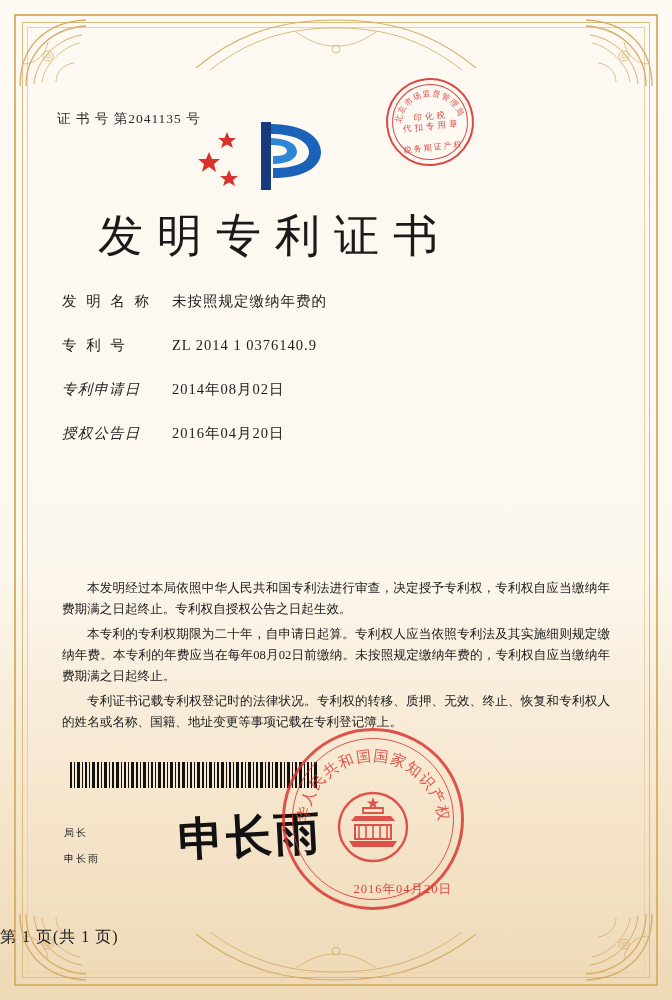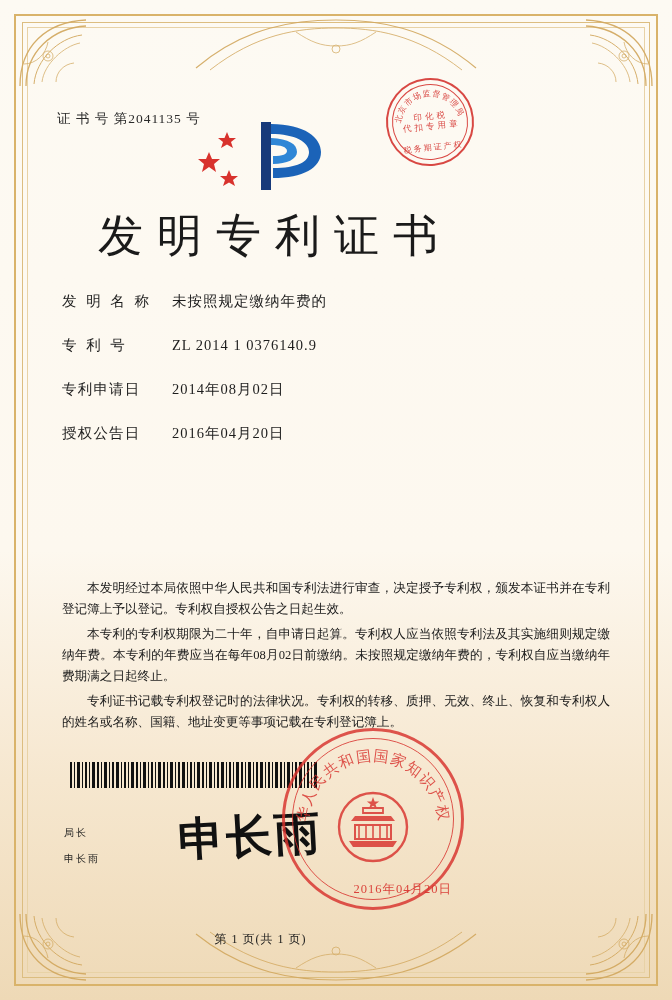--- a/index.html
+++ b/index.html
@@ -109,21 +109,21 @@
     height:44px;
     font-size:14.5px;
     color:#1d1d1d;
     white-space:nowrap;
   }
   .field .lbl{
     display:inline-block;
     width:110px;
     letter-spacing:3px;
   }
-  .field .lbl.wide{letter-spacing:1.2px;}
+  .field .lbl.wide{letter-spacing:1.2px;font-style:italic;}
   .field .val{
     display:inline-block;
     letter-spacing:1px;
   }
 
   .paras{
     position:absolute;left:62px;top:578px;width:548px;
     font-size:12.6px;line-height:21px;color:#1a1a1a;
     text-align:justify;
   }
@@ -160,21 +160,21 @@
   }
   .seal-main svg{position:absolute;left:0;top:0;}
   .seal-date{
     position:absolute;right:84px;bottom:102px;
     font-size:12.5px;color:#d8322d;letter-spacing:1px;
     opacity:.9;
   }
 
   .page-no{
     position:absolute;left:0;right:15px;bottom:52px;
-    text-align:center;font-size:12px;color:#1a1a1a;letter-spacing:1px;
+    font-size:16px;color:#1a1a1a;letter-spacing:1px;
   }
 </style>
 </head>
 <body>
 
 <div class="certificate">
 
   <div class="frame-outer"></div>
   <div class="frame-inner"></div>
   <div class="frame-hair"></div>
@@ -287,21 +287,21 @@
       </div>
       <div class="field">
         <span class="lbl wide">专利申请日</span><span class="val">2014年08月02日</span>
       </div>
       <div class="field">
         <span class="lbl wide">授权公告日</span><span class="val">2016年04月20日</span>
       </div>
     </div>
 
     <div class="paras">
-      <p>本发明经过本局依照中华人民共和国专利法进行审查，决定授予专利权，颁发本证书并在专利登记簿上予以登记。专利权自授权公告之日起生效。</p>
+      <p>本发明经过本局依照中华人民共和国专利法进行审查，决定授予专利权，专利权自应当缴纳年费期满之日起终止。专利权自授权公告之日起生效。</p>
       <p>本专利的专利权期限为二十年，自申请日起算。专利权人应当依照专利法及其实施细则规定缴纳年费。本专利的年费应当在每年08月02日前缴纳。未按照规定缴纳年费的，专利权自应当缴纳年费期满之日起终止。</p>
       <p>专利证书记载专利权登记时的法律状况。专利权的转移、质押、无效、终止、恢复和专利权人的姓名或名称、国籍、地址变更等事项记载在专利登记簿上。</p>
     </div>
 
     <svg class="barcode" viewBox="0 0 250 26" preserveAspectRatio="none">
       <g fill="#111">
         <rect x="0" y="0" width="2" height="26"></rect>
           <rect x="4" y="0" width="1" height="26"></rect>
         <rect x="7" y="0" width="3" height="26"></rect>
           <rect x="12" y="0" width="1" height="26"></rect>

